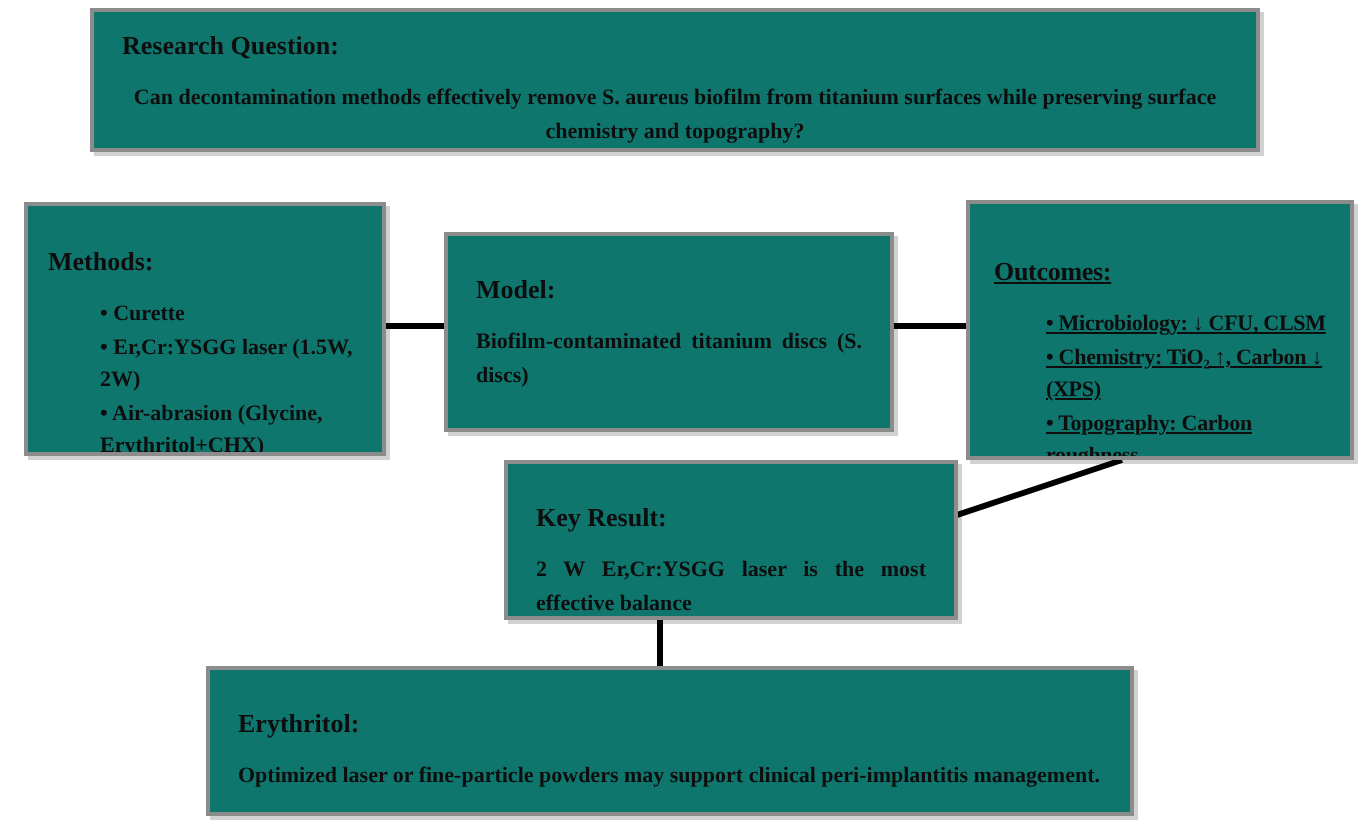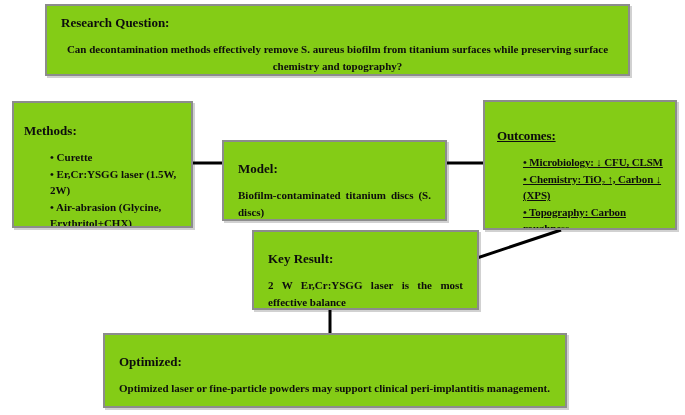--- a/index.html
+++ b/index.html
@@ -8,21 +8,21 @@
     width:685px;height:415px;
     background:#ffffff;
     font-family:"Liberation Serif","DejaVu Serif",serif;
     color:#0d0d0d;
     overflow:hidden;
   }
   .connectors{position:absolute;left:0;top:0;width:685px;height:415px;}
   .box{
     position:absolute;
     box-sizing:border-box;
-    background:#84cc16;
+    background:#0f766e;
     border:2px solid #8c8c8c;
     box-shadow:2px 2px 0 rgba(0,0,0,0.18);
     padding:19px 14px 8px 14px;
     overflow:hidden;
   }
   .box-title{
     font-weight:bold;
     font-size:13px;
     line-height:1.25;
     margin:0 0 10px 0;
@@ -37,21 +37,21 @@
   .bullet-line{
     font-weight:bold;
     font-size:11px;
     line-height:1.5;
     white-space:normal;
     margin-left:26px;
   }
   
   .box-research   {left:45px;  top:4px;   width:585px; height:72px;  padding-top:9px;}
   .box-methods    {left:12px;   top:101px; width:181px; height:127px; padding-top:20px; padding-left:10px; padding-right:6px;}
-  .box-model      {left:222px; top:140px; width:225px; height:81px;}
+  .box-model      {left:222px; top:116px; width:225px; height:100px;}
   .box-outcomes   {left:483px; top:100px; width:194px; height:130px; padding-top:26px; padding-left:12px; padding-right:2px; letter-spacing:-0.15px;text-decoration:underline;}
   .box-keyresult  {left:220px; top:230px; width:227px; height:80px;margin-left:32px;}
   .box-conclusion {left:103px; top:333px; width:464px; height:75px;}
 </style>
 </head>
 <body>
 
 <div class="stage">
 
   <svg class="connectors" viewBox="0 0 685 415" xmlns="http://www.w3.org/2000/svg" aria-hidden="true">
@@ -84,17 +84,17 @@
     <div class="bullet-line">• Chemistry: TiO₂ ↑, Carbon ↓ (XPS)</div>
     <div class="bullet-line">• Topography: Carbon roughness</div>
   </div>
 
   <div class="box box-keyresult">
     <div class="box-title">Key Result:</div>
     <div class="box-body">2 W Er,Cr:YSGG laser is the most effective balance</div>
   </div>
 
   <div class="box box-conclusion">
-    <div class="box-title">Optimized:</div>
+    <div class="box-title">Erythritol:</div>
     <div class="box-body">Optimized laser or fine-particle powders may support clinical peri-implantitis management.</div>
   </div>
 
 </div>
 
 </body></html>

